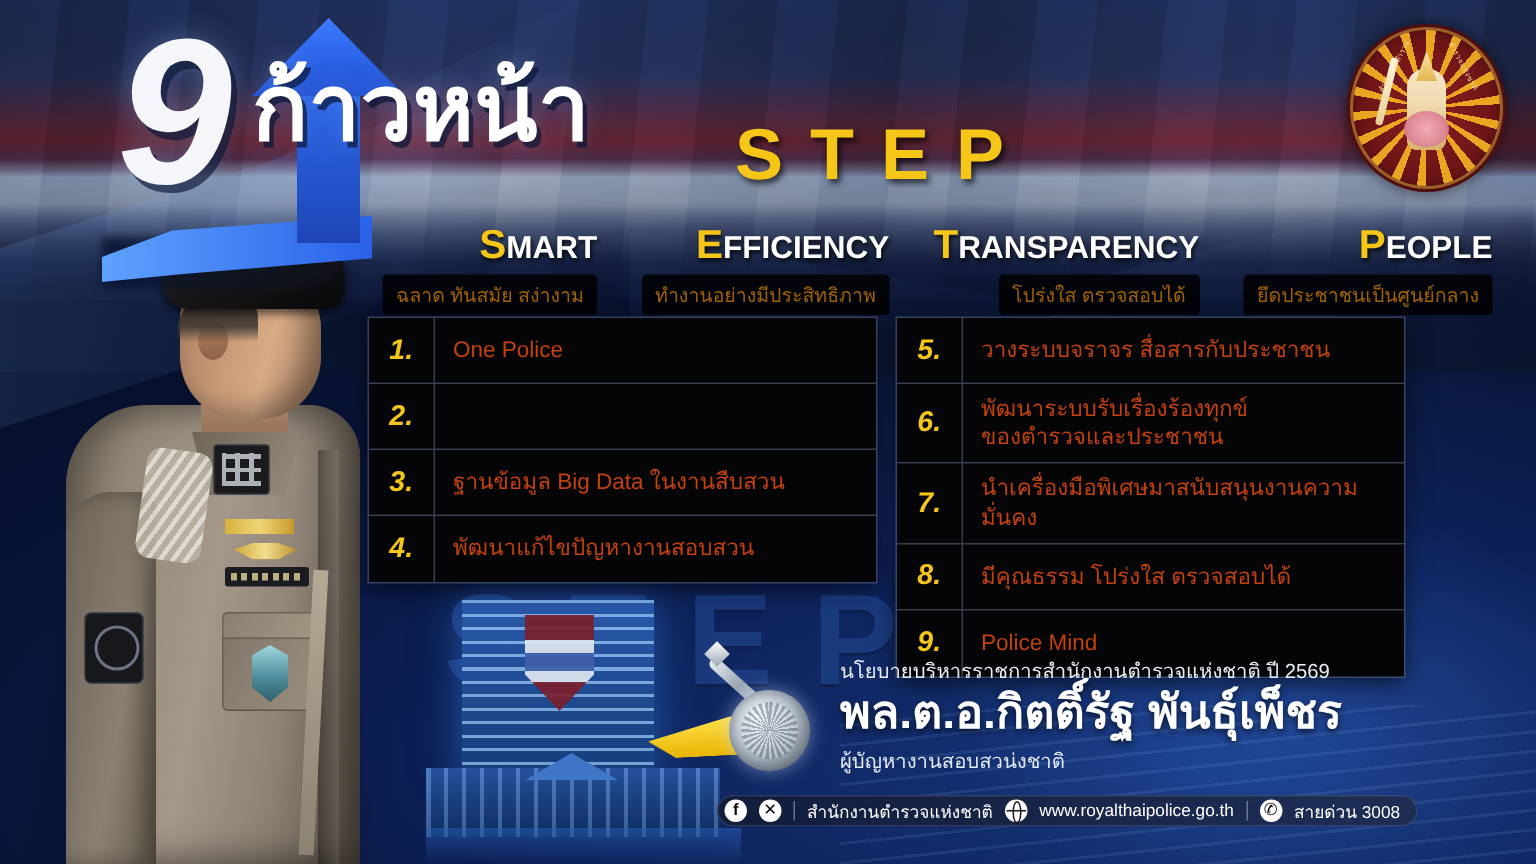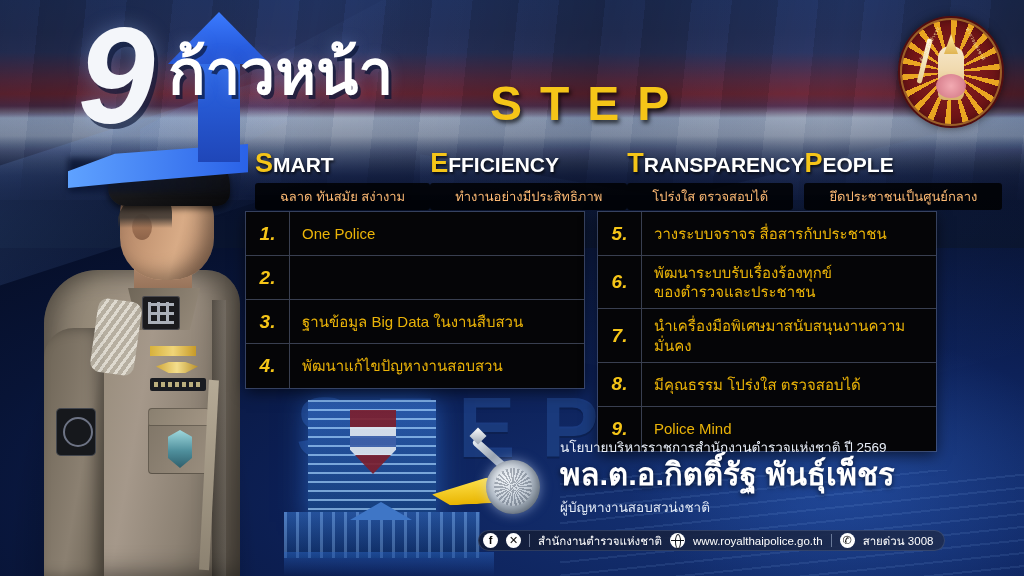--- a/index.html
+++ b/index.html
@@ -339,30 +339,30 @@
     position:absolute; top:24px; font-size:5px; color:#f5dc9a; letter-spacing:.3px;
   }
   .emblem-txt-l{ left:12px; transform:rotate(-62deg); }
   .emblem-txt-r{ right:10px; transform:rotate(62deg); }
 
   
   .acronyms{
     position:absolute; left:255px; top:150px; width:740px; height:54px;
     display:flex; justify-content:space-between; align-items:flex-start;
   }
-  .acro{ text-align:left; }
+  .acro{ text-align:right; }
   .acro-word{
     font-size:21px; font-weight:bold; color:#ffffff; line-height:1;
     text-shadow:1px 2px 3px rgba(0,0,0,.8); white-space:nowrap;
   }
   .acro-word .cap{ font-size:27px; color:#f5c518; }
   .acro-sub{
     margin-top:6px; display:inline-block;
-    background:rgba(0,0,0,.82); color:#fdba74;
-    font-size:13px; padding:3px 25px; border-radius:3px; white-space:nowrap;
+    background:rgba(0,0,0,.82); color:#a16207;
+    font-size:13px; padding:3px 9px; border-radius:3px; white-space:nowrap;
   }
 
   
   .col{
     position:absolute; width:338px;
     background:#050507;
     box-shadow:0 0 0 1px rgba(110,125,160,.45), 0 4px 14px rgba(0,0,0,.6);
   }
   .col-left{ left:246px; top:212px; }
   .col-right{ left:598px; top:212px; }
@@ -372,21 +372,21 @@
   }
   .row:last-child{ border-bottom:none; }
   .row-num{
     flex:0 0 44px; text-align:center;
     font-size:19px; font-weight:bold; font-style:italic; color:#f5c518;
     border-right:1px solid rgba(130,145,180,.42);
     align-self:stretch; display:flex; align-items:center; justify-content:center;
   }
   .row-txt{
     flex:1; padding:7px 8px 7px 12px;
-    font-size:15px; color:#eab308; line-height:1.28;
+    font-size:15px; color:#c2410c; line-height:1.28;
   }
   .row-txt .l2{ display:block; }
 
   
   .nameblock{ position:absolute; left:560px; top:440px; width:450px; }
   .policy-line{ font-size:13.5px; color:#e8eef8; line-height:1.2; }
   .big-name{
     font-size:31px; font-weight:bold; color:#ffffff; line-height:1.18;
     text-shadow:0 2px 5px rgba(0,0,0,.65); margin-top:1px;
   }

